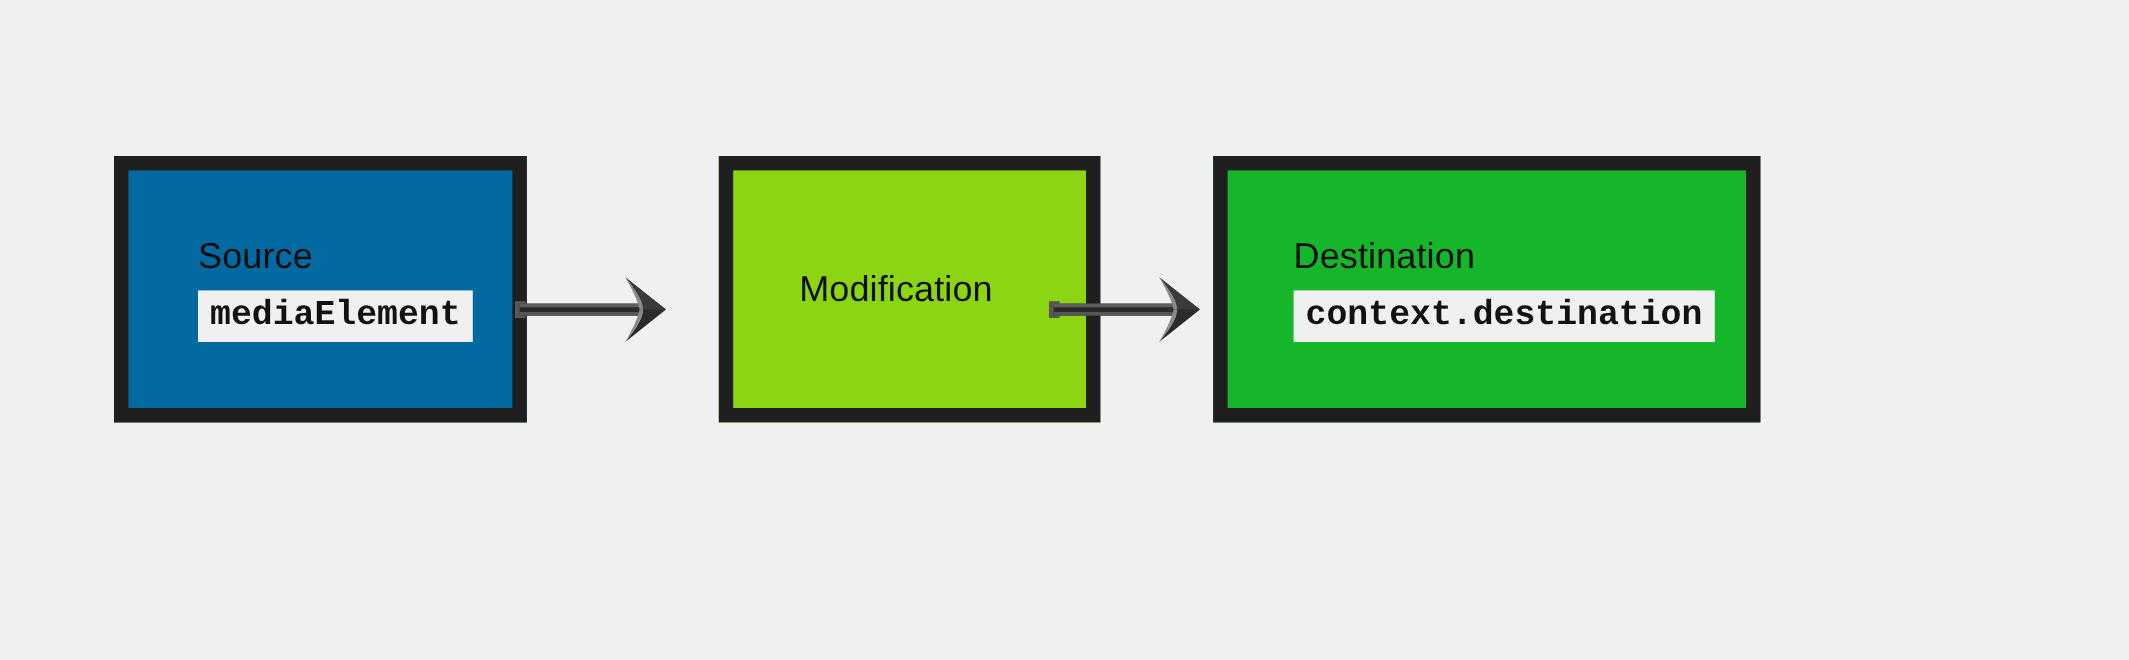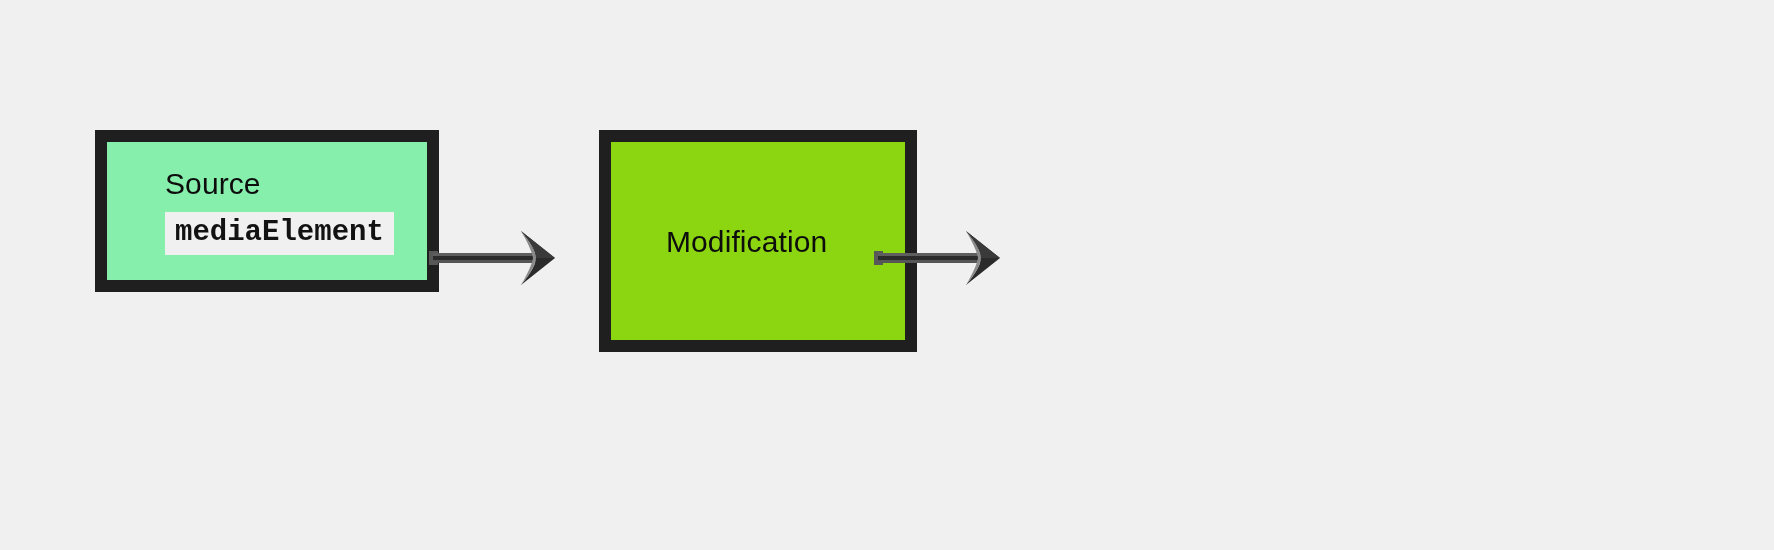--- a/index.html
+++ b/index.html
@@ -53,22 +53,22 @@
     padding: 2px 10px 3px 10px;
     white-space: nowrap;
     letter-spacing: 0px;
   }
 
   
   #node-source {
     left: 95px;
     top: 130px;
     width: 344px;
-    height: 162px;
-    background: #86efac;
+    height: 222px;
+    background: #0369a1;
     padding-left: 58px;
   }
 
   #node-modification {
     left: 566px;
     top: 130px;
     width: 318px;
     height: 222px;
     background: #8cd611;
     padding-left: 55px;
@@ -155,14 +155,18 @@
                Z" fill="#2b2b2b"></path>
       <path d="M 126 45
                L 92 18
                C 103 31, 107 40, 107 45
                Z" fill="#3a3a3a"></path>
       <path d="M 92 18 C 103 31, 107 40, 107 45 L 104 45 C 103 39, 99 30, 92 18 Z" fill="#8a8a8a"></path>
       <path d="M 92 72 C 103 59, 107 50, 107 45 L 104 45 C 103 51, 99 60, 92 72 Z" fill="#8a8a8a"></path>
     </svg>
   </div>
 
+  <div class="node" id="node-destination">
+    <div class="node-title">Destination</div>
+    <div class="node-code">context.destination</div>
+  </div>
 
 </div>
 
 </body></html>

